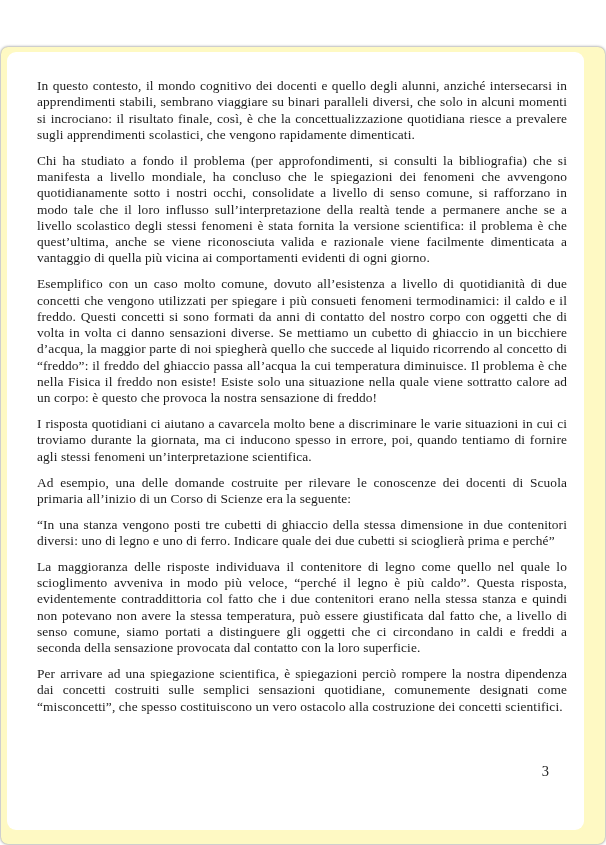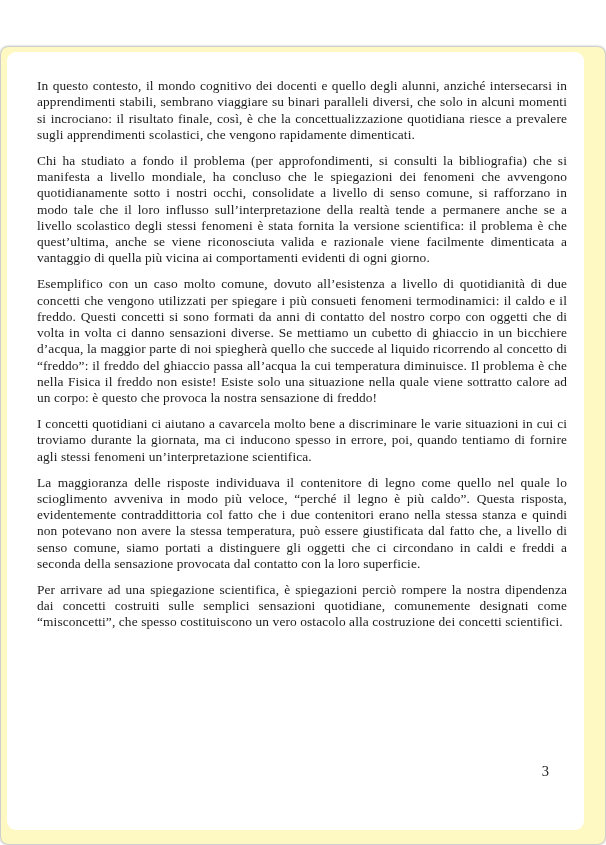--- a/index.html
+++ b/index.html
@@ -62,20 +62,22 @@
 </head>
 <body>
 
 <div class="canvas">
   <div class="scan-frame">
     <div class="doc-page">
       <div class="page-content">
         <p>In questo contesto, il mondo cognitivo dei docenti e quello degli alunni, anziché intersecarsi in apprendimenti stabili, sembrano viaggiare su binari paralleli diversi, che solo in alcuni momenti si incrociano: il risultato finale, così, è che la concettualizzazione quotidiana riesce a prevalere sugli apprendimenti scolastici, che vengono rapidamente dimenticati.</p>
         <p>Chi ha studiato a fondo il problema (per approfondimenti, si consulti la bibliografia) che si manifesta a livello mondiale, ha concluso che le spiegazioni dei fenomeni che avvengono quotidianamente sotto i nostri occhi, consolidate a livello di senso comune, si rafforzano in modo tale che il loro influsso sull’interpretazione della realtà tende a permanere anche se a livello scolastico degli stessi fenomeni è stata fornita la versione scientifica: il problema è che quest’ultima, anche se viene riconosciuta valida e razionale viene facilmente dimenticata a vantaggio di quella più vicina ai comportamenti evidenti di ogni giorno.</p>
         <p>Esemplifico con un caso molto comune, dovuto all’esistenza a livello di quotidianità di due concetti che vengono utilizzati per spiegare i più consueti fenomeni termodinamici: il caldo e il freddo. Questi concetti si sono formati da anni di contatto del nostro corpo con oggetti che di volta in volta ci danno sensazioni diverse. Se mettiamo un cubetto di ghiaccio in un bicchiere d’acqua, la maggior parte di noi spiegherà quello che succede al liquido ricorrendo al concetto di “freddo”: il freddo del ghiaccio passa all’acqua la cui temperatura diminuisce. Il problema è che nella Fisica il freddo non esiste! Esiste solo una situazione nella quale viene sottratto calore ad un corpo: è questo che provoca la nostra sensazione di freddo!</p>
-        <p>I concetti quotidiani ci aiutano a cavarcela molto bene a discriminare le varie situazioni in cui ci troviamo durante la giornata, ma ci inducono spesso in errore, poi, quando tentiamo di fornire agli stessi fenomeni un’interpretazione scientifica.</p>
+        <p>I risposta quotidiani ci aiutano a cavarcela molto bene a discriminare le varie situazioni in cui ci troviamo durante la giornata, ma ci inducono spesso in errore, poi, quando tentiamo di fornire agli stessi fenomeni un’interpretazione scientifica.</p>
+        <p>Ad esempio, una delle domande costruite per rilevare le conoscenze dei docenti di Scuola primaria all’inizio di un Corso di Scienze era la seguente:</p>
+        <p>“In una stanza vengono posti tre cubetti di ghiaccio della stessa dimensione in due contenitori diversi: uno di legno e uno di ferro. Indicare quale dei due cubetti si scioglierà prima e perché”</p>
         <p>La maggioranza delle risposte individuava il contenitore di legno come quello nel quale lo scioglimento avveniva in modo più veloce, “perché il legno è più caldo”. Questa risposta, evidentemente contraddittoria col fatto che i due contenitori erano nella stessa stanza e quindi non potevano non avere la stessa temperatura, può essere giustificata dal fatto che, a livello di senso comune, siamo portati a distinguere gli oggetti che ci circondano in caldi  e freddi a seconda della sensazione provocata dal contatto con la loro superficie.</p>
         <p>Per arrivare ad una spiegazione scientifica, è spiegazioni perciò rompere la nostra dipendenza dai concetti costruiti sulle semplici sensazioni quotidiane, comunemente designati come “misconcetti”, che spesso costituiscono un vero ostacolo alla costruzione dei concetti scientifici.</p>
       </div>
       <div class="page-number">3</div>
     </div>
   </div>
 </div>
 
 </body></html>

